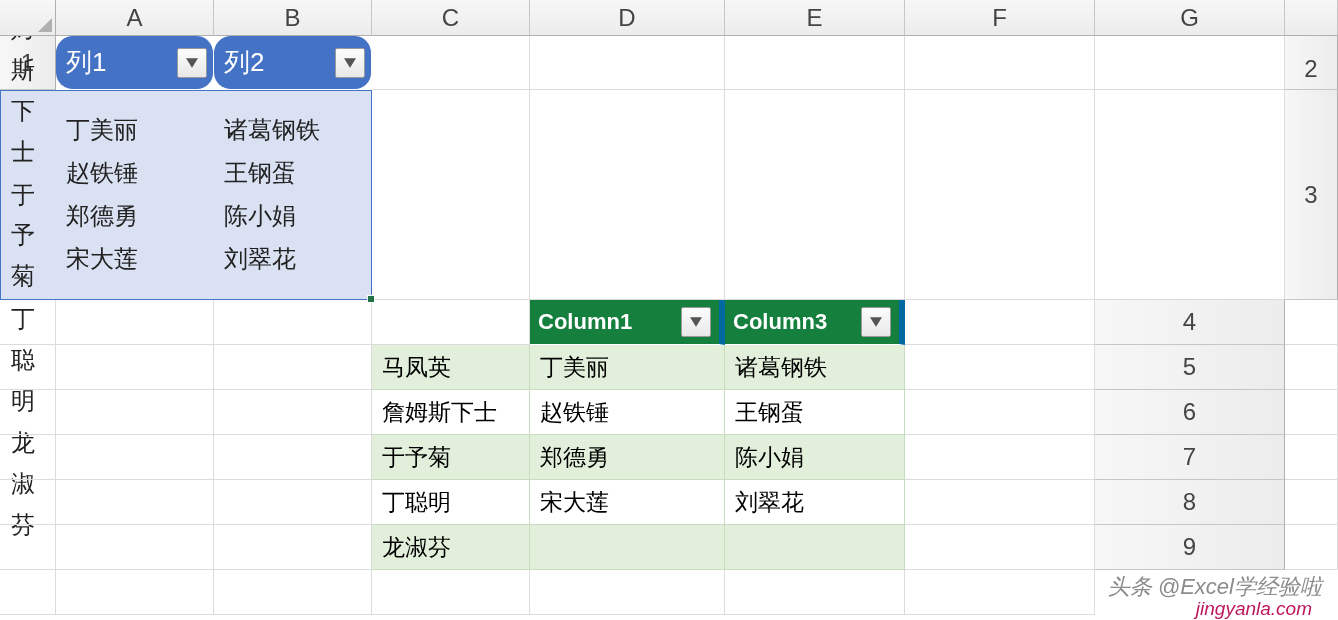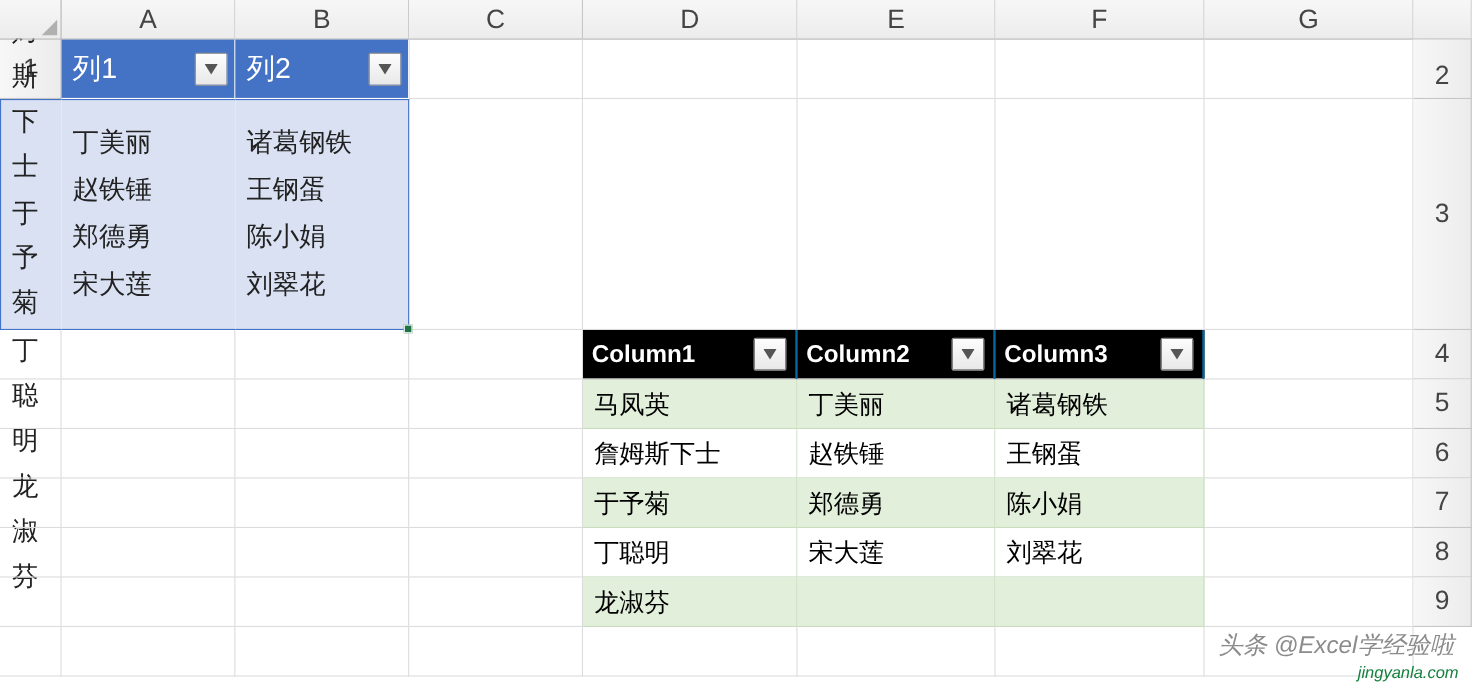--- a/index.html
+++ b/index.html
@@ -72,20 +72,21 @@
       background: #4472C4;
       color: #fff;
       font-size: 26px;
       font-weight: 500;
       display: flex;
       align-items: center;
       justify-content: space-between;
       padding: 4px 6px 4px 10px;
       border-right: 1px solid #fff;
       border-bottom: 1px solid #fff;
+      border-radius: 17px;
     }
     .dropdown-btn {
       width: 30px;
       height: 30px;
       background: linear-gradient(#fdfdfd,#e8e8e8);
       border: 1px solid #9a9a9a;
       border-radius: 2px;
       display: flex;
       align-items: center;
       justify-content: center;
@@ -109,29 +110,29 @@
     .blue-body .line { line-height: 1.7; }
     .sel-handle{
       position:absolute;
       right:-4px;bottom:-4px;
       width:8px;height:8px;
       background:#217346;
       border:1px solid #fff;
     }
     
     .green-header {
-      background: #000000;
+      background: #15803d;
       color: #fff;
       font-size: 22px;
       font-weight: 600;
       display: flex;
       align-items: center;
       justify-content: space-between;
       padding: 2px 8px 2px 8px;
-      border-right: 2px solid #0369a1;
+      border-right: 6px solid #0369a1;
       border-bottom: 1px solid #fff;
     }
     .green-body-odd {
       background: #E2EFDA;
       border-right: 1px solid #c8dcc0;
       border-bottom: 1px solid #c8dcc0;
       padding: 4px 10px;
       display: flex;
       align-items: center;
       font-size: 23px;
@@ -159,22 +160,22 @@
       right: 16px;
       bottom: 18px;
       color: #777;
       font-size: 22px;
       text-shadow: 0 0 2px #fff;
       opacity:0.85;
       font-style:italic;
     }
     .watermark2{
       position:absolute;
-      right:12px;bottom:0px;
-      color:#15803d;font-size:15px;font-style:italic;
+      right:26px;bottom:0px;
+      color:#be185d;font-size:19px;font-style:italic;
     }
   </style>
 </head>
 <body>
 
 <div class="grid">
 
   <div class="corner"></div>
   <div class="col-header">A</div>
   <div class="col-header">B</div>
@@ -242,28 +243,20 @@
   <div class="cell"></div>
   <div class="green-header">
     <span>Column1</span>
     <span class="dropdown-btn">
         <svg viewBox="0 0 10 8">
           <path d="M0 0 L10 0 L5 8 Z" fill="#555"></path>
         </svg>
       </span>
   </div>
   <div class="green-header">
-    <span>Column2</span>
-    <span class="dropdown-btn">
-        <svg viewBox="0 0 10 8">
-          <path d="M0 0 L10 0 L5 8 Z" fill="#555"></path>
-        </svg>
-      </span>
-  </div>
-  <div class="green-header">
     <span>Column3</span>
     <span class="dropdown-btn">
         <svg viewBox="0 0 10 8">
           <path d="M0 0 L10 0 L5 8 Z" fill="#555"></path>
         </svg>
       </span>
   </div>
   <div class="cell"></div>
 
   <div class="row-header centered">4</div>

